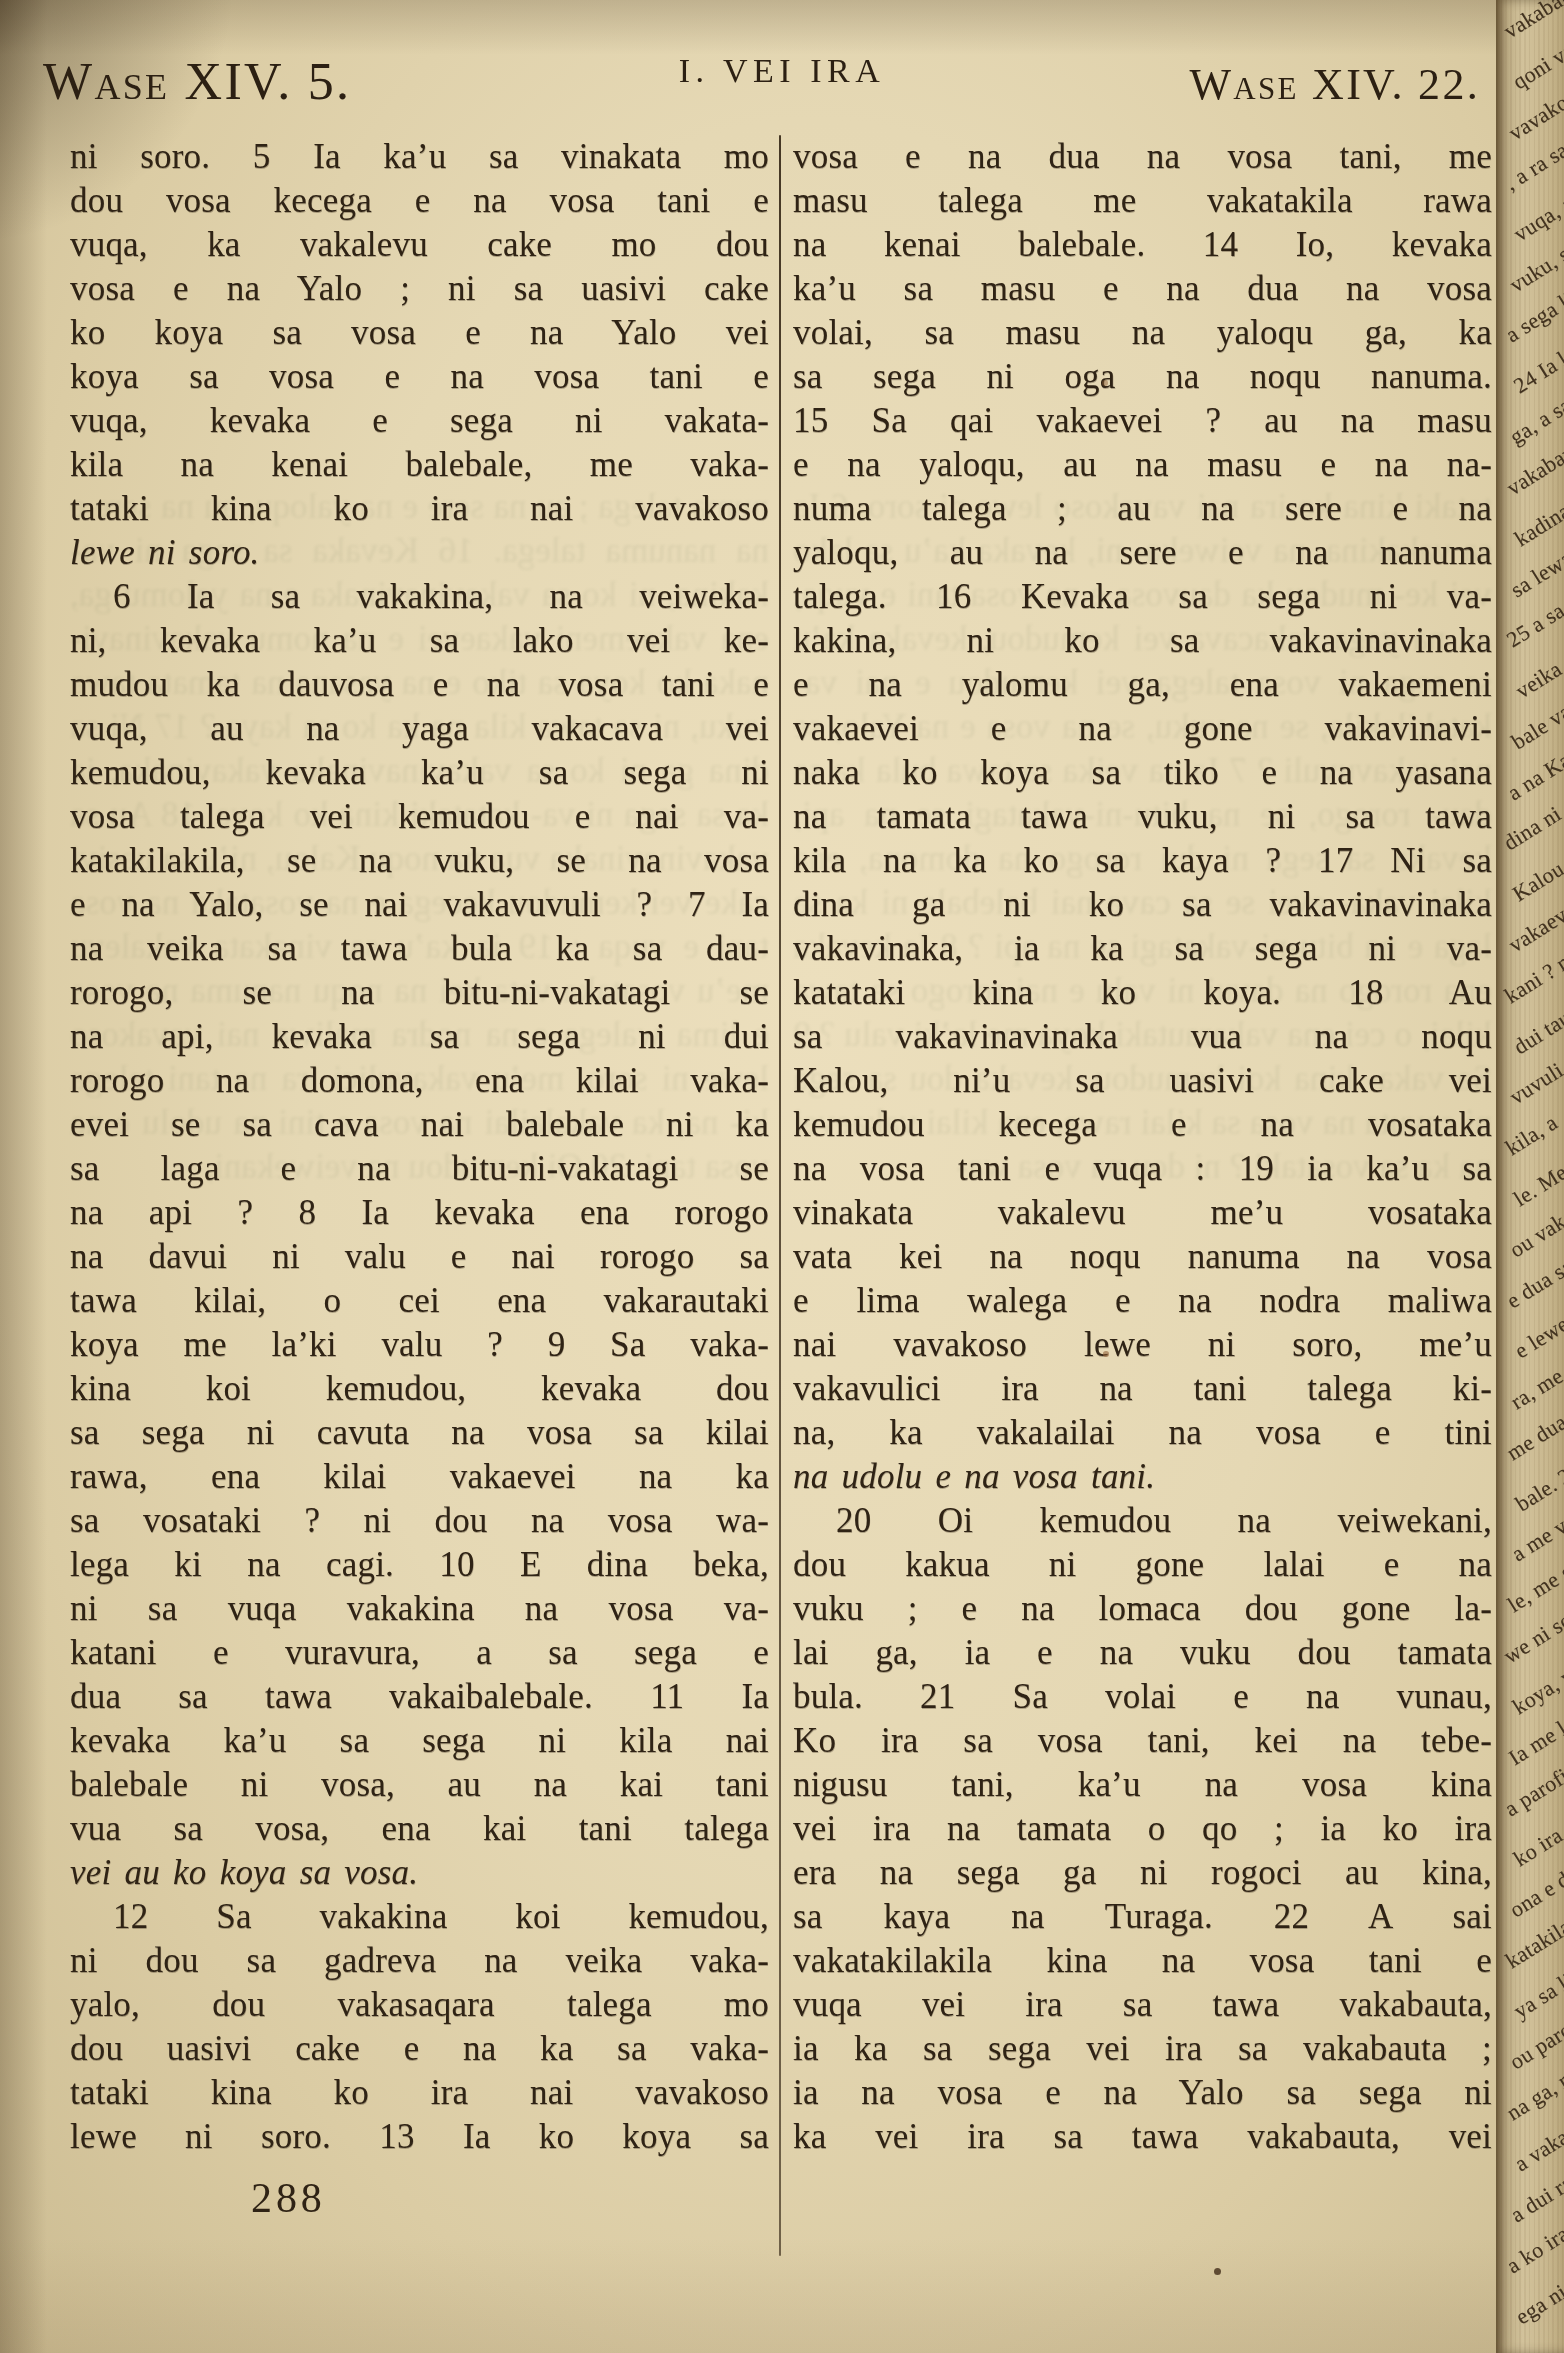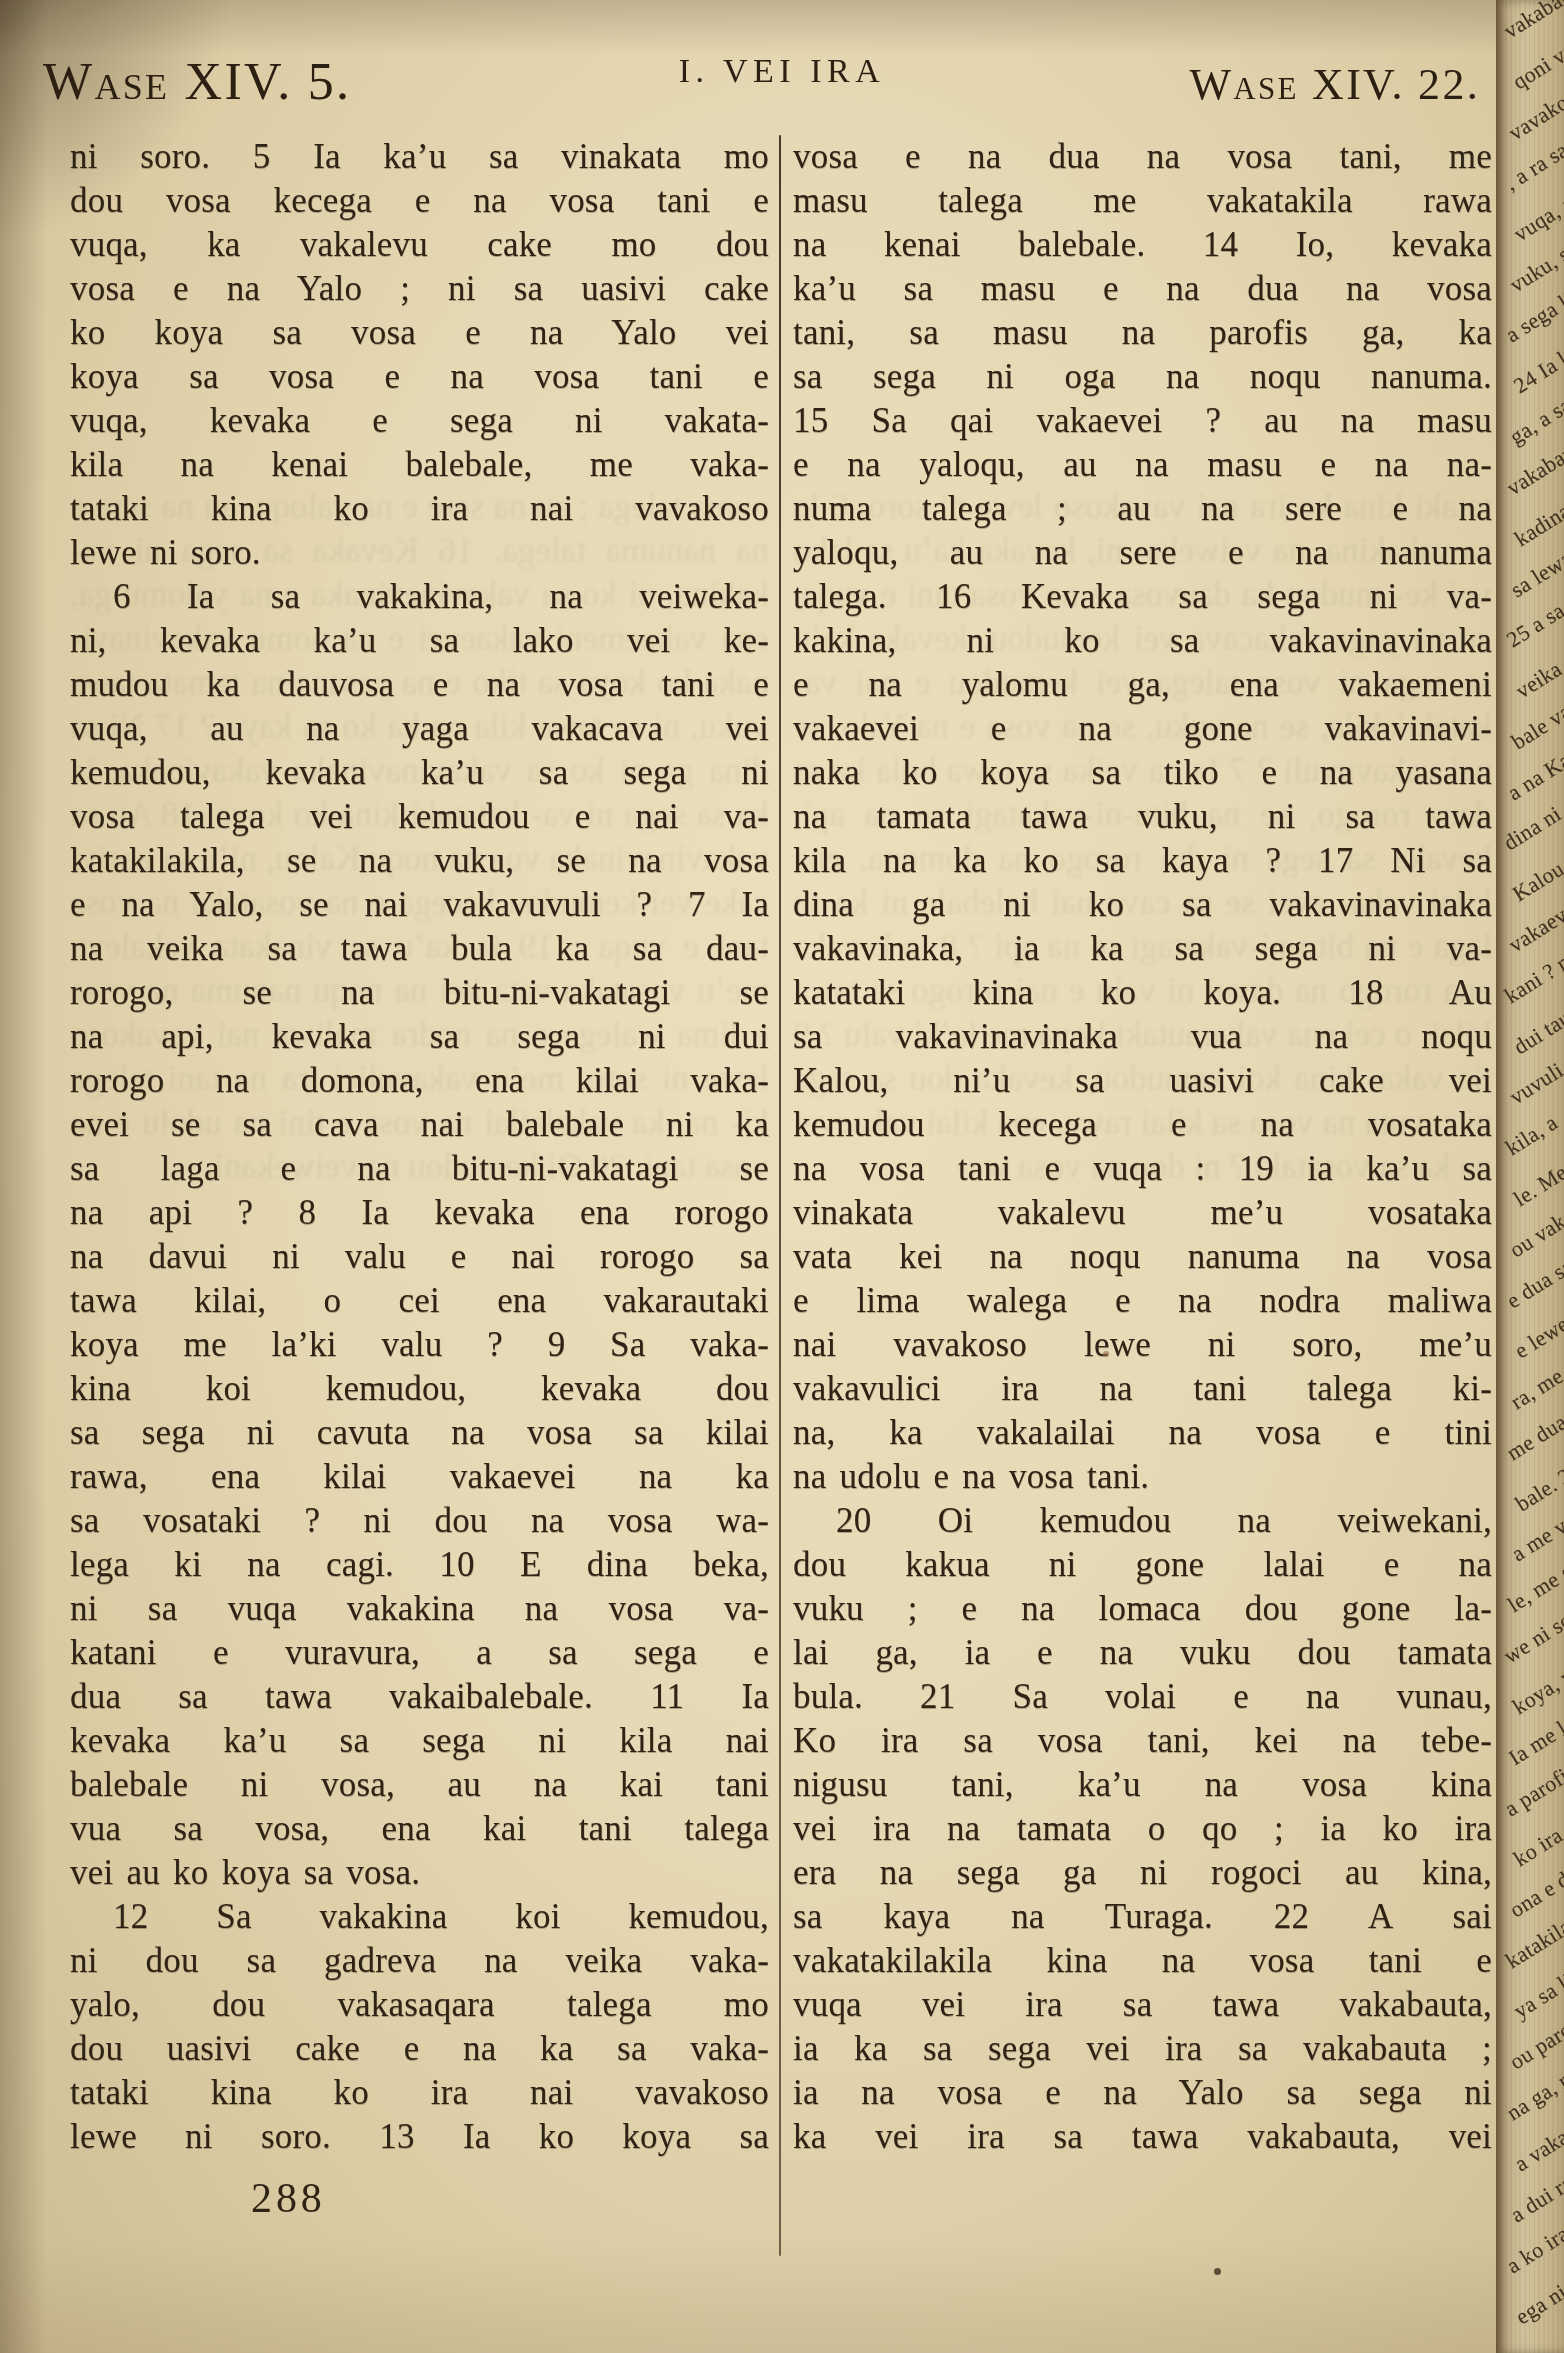--- a/index.html
+++ b/index.html
@@ -22,21 +22,21 @@
   .hdr-right{left:1095px;top:59px;width:385px;text-align:right;font-size:44px;font-variant:small-caps;letter-spacing:2.3px;}
   .col{
     position:absolute;top:135px;z-index:2;
     font-size:35px;line-height:44px;
     text-shadow:0.4px 0.6px 0.6px rgba(40,28,14,0.30);
     word-spacing:0.12em;letter-spacing:0.2px;
   }
   .col-left{left:70px;width:699px;}
   .col-right{left:793px;width:699px;}
   .line{height:44px;text-align:justify;text-align-last:justify;}
-  .line.noj{text-align-last:left;}
+  .line.noj{text-align-last:left;font-style:italic;}
   .line.indent{text-indent:43px;}
   .divider{
     position:absolute;left:779px;top:135px;width:2.3px;height:2121px;z-index:3;
     background:linear-gradient(to bottom, rgba(52,38,21,0.9), rgba(52,38,21,0.65));
     border-radius:1.6px;
   }
   .pagenum{position:absolute;left:251px;top:2174px;z-index:3;font-size:42px;letter-spacing:3.9px;}
   .edge{
     position:absolute;left:1496px;top:0;width:69px;height:2354px;z-index:5;overflow:hidden;
     background:
@@ -119,21 +119,21 @@
       <div class="line">dou uasivi cake e na ka sa vaka-</div>
       <div class="line">tataki kina ko ira nai vavakoso</div>
       <div class="line">lewe ni soro. 13 Ia ko koya sa</div>
     </div>
   <div class="divider"></div>
   <div class="col col-right" id="col-right">
       <div class="line">vosa e na dua na vosa tani, me</div>
       <div class="line">masu talega me vakatakila rawa</div>
       <div class="line">na kenai balebale. 14 Io, kevaka</div>
       <div class="line">ka’u sa masu e na dua na vosa</div>
-      <div class="line">tani, sa masu na parofis ga, ka</div>
+      <div class="line">volai, sa masu na yaloqu ga, ka</div>
       <div class="line">sa sega ni oga na noqu nanuma.</div>
       <div class="line">15 Sa qai vakaevei ? au na masu</div>
       <div class="line">e na yaloqu, au na masu e na na-</div>
       <div class="line">numa talega ; au na sere e na</div>
       <div class="line">yaloqu, au na sere e na nanuma</div>
       <div class="line">talega. 16 Kevaka sa sega ni va-</div>
       <div class="line">kakina, ni ko sa vakavinavinaka</div>
       <div class="line">e na yalomu ga, ena vakaemeni</div>
       <div class="line">vakaevei e na gone vakavinavi-</div>
       <div class="line">naka ko koya sa tiko e na yasana</div>

